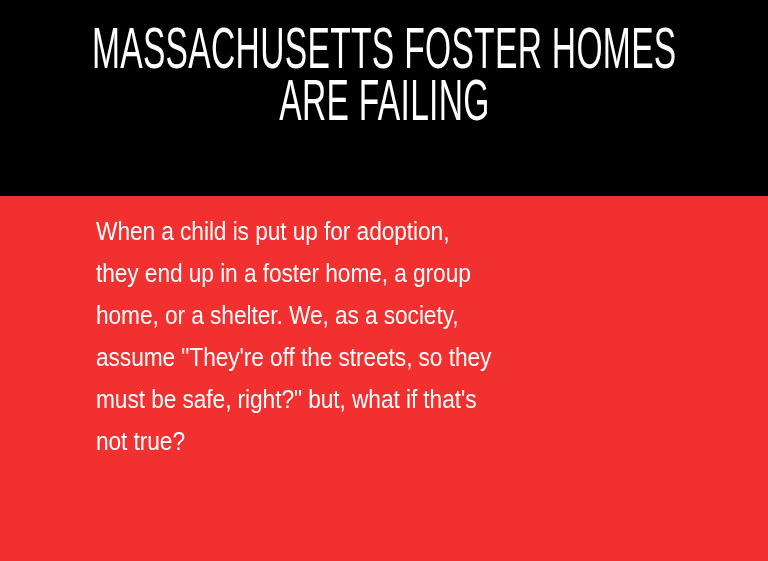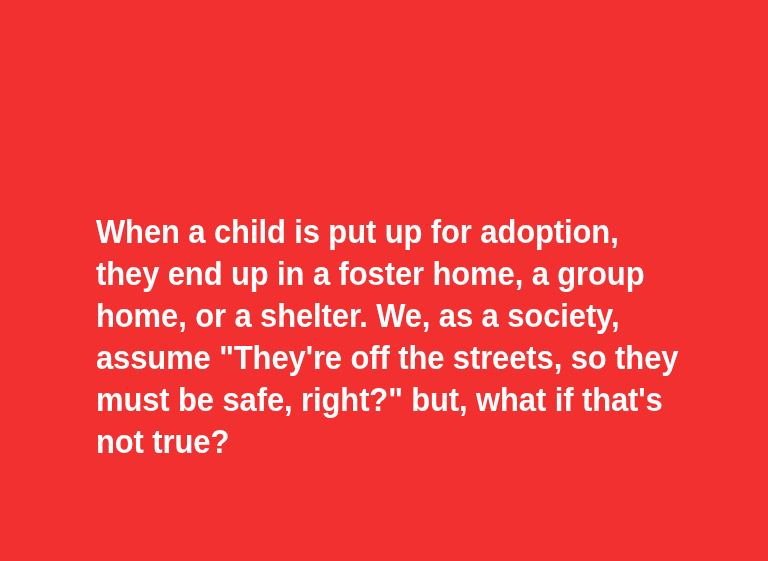--- a/index.html
+++ b/index.html
@@ -65,40 +65,44 @@
     background: #f23030;
   }
 
   .body-text {
     position: absolute;
     left: 96px;
     top: 14px;
     width: 640px;
     color: #ffffff;
     font-family: "Liberation Sans", sans-serif;
-    font-weight: bold;
-    font-size: 34px;
+    font-weight: normal;
+    font-size: 25px;
     line-height: 42px;
     letter-spacing: -0.1px;
     -webkit-font-smoothing: antialiased;
   }
 
   .body-line {
     display: block;
     white-space: nowrap;
     
     transform: scaleX(0.91);
     transform-origin: left center;
   }
 </style>
 </head>
 <body>
 
 <div class="slide">
 
+  <div class="header-band">
+    <div class="title-line title-line-1">MASSACHUSETTS FOSTER HOMES</div>
+    <div class="title-line title-line-2">ARE FAILING</div>
+  </div>
 
   <div class="body-panel">
     <div class="body-text">
       <span class="body-line">When a child is put up for adoption,</span>
       <span class="body-line">they end up in a foster home, a group</span>
       <span class="body-line">home, or a shelter. We, as a society,</span>
       <span class="body-line">assume "They're off the streets, so they</span>
       <span class="body-line">must be safe, right?" but, what if that's</span>
       <span class="body-line">not true?</span>
     </div>

